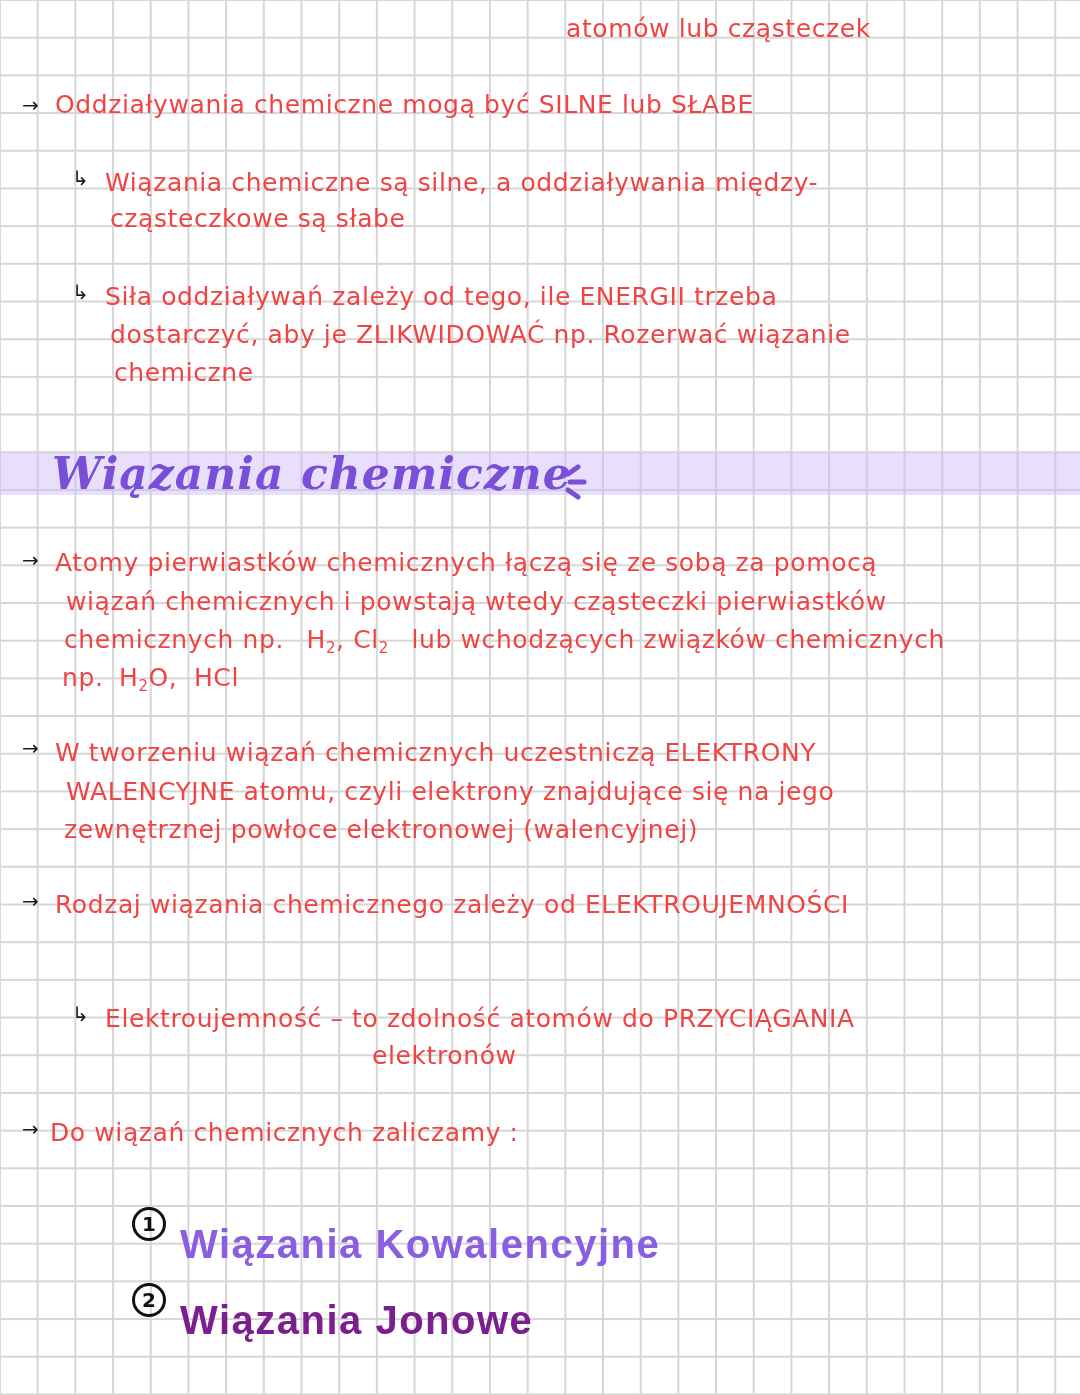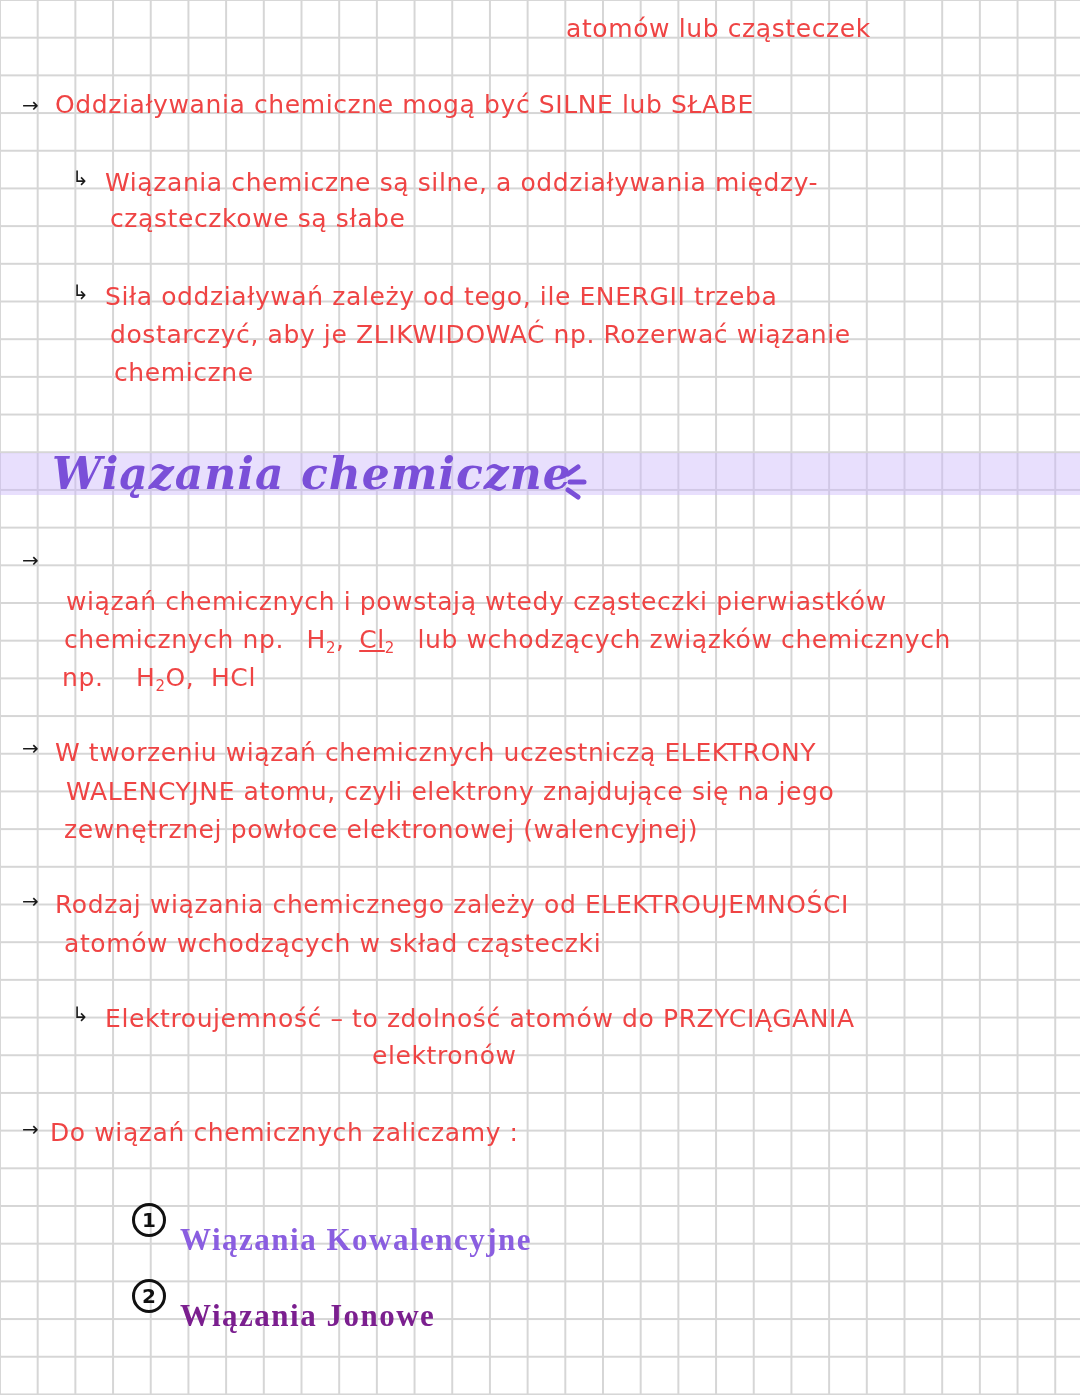--- a/index.html
+++ b/index.html
@@ -63,23 +63,23 @@
     .list-item { position: absolute; display: flex; align-items: center; gap: 14px; }
     .num-circle {
       width: 34px; height: 34px;
       border: 3px solid #111;
       border-radius: 50%;
       display: flex; align-items: center; justify-content: center;
       font-size: 20px; font-weight: bold; color: #111;
       box-sizing: border-box;
     }
     .list-label {
-      font-family: Liberation Serif, serif;
+      font-family: Liberation Sans, sans-serif;
       font-weight: bold;
-      font-size: 31px;
+      font-size: 40px;
       letter-spacing: 1.5px;
       white-space: nowrap;
       line-height: 1;
       margin-top: 40px;
     }
     sub { font-size: 15px; vertical-align: -5px; }
   </style>
 </head>
 <body>
 
@@ -101,41 +101,41 @@
 
   <div class="band"></div>
   <div class="heading">Wiązania chemiczne</div>
   <svg class="heading-deco" viewBox="0 0 30 40">
     <line x1="8" y1="12" x2="18" y2="5" stroke="#7a4fd8" stroke-width="5" stroke-linecap="round"></line>
     <line x1="10" y1="20" x2="24" y2="20" stroke="#7a4fd8" stroke-width="5" stroke-linecap="round"></line>
     <line x1="8" y1="28" x2="18" y2="35" stroke="#7a4fd8" stroke-width="5" stroke-linecap="round"></line>
   </svg>
 
   <div class="bullet" style="left:22px; top:550px;">→</div>
+  <div class="line" style="left:55px; top:550px;">Atomy pierwiastków chemicznych łączą się ze sobą za pomocą</div>
   <div class="line" style="left:66px; top:589px;text-align:right;">wiązań chemicznych i powstają wtedy cząsteczki pierwiastków</div>
   <div class="line" style="left:64px; top:627px;">
     <span>chemicznych np.</span>
     <span style="margin-left:14px;"><span>H</span><sub>2</sub></span><span>,</span>
-    <span style="margin-left:6px;text-decoration:underline;"><span>Cl</span><sub>2</sub></span>
+    <span style=""><span>Cl</span><sub>2</sub></span>
     <span style="margin-left:14px;">lub wchodzących związków chemicznych</span>
   </div>
   <div class="line" style="left:62px; top:665px;">
     <span>np.</span>
-    <span style="margin-left:24px;"><span>H</span><sub>2</sub><span>O</span></span><span>,</span>
+    <span style="margin-left:7px;"><span>H</span><sub>2</sub><span>O</span></span><span>,</span>
     <span style="margin-left:8px;">HCl</span>
   </div>
 
   <div class="bullet" style="left:22px; top:738px;">→</div>
   <div class="line" style="left:55px; top:740px;">W tworzeniu wiązań chemicznych uczestniczą ELEKTRONY</div>
   <div class="line" style="left:66px; top:779px;">WALENCYJNE atomu, czyli elektrony znajdujące się na jego</div>
   <div class="line" style="left:64px; top:817px;text-align:center;">zewnętrznej powłoce elektronowej (walencyjnej)</div>
 
   <div class="bullet" style="left:22px; top:891px;">→</div>
   <div class="line" style="left:55px; top:892px;">Rodzaj wiązania chemicznego zależy od ELEKTROUJEMNOŚCI</div>
-  <div class="line" style="left:64px; top:931px;">atomów wchodzących w skład cząsteczki</div>
 
   <div class="bullet" style="left:72px; top:1004px;">↳</div>
   <div class="line" style="left:105px; top:1006px;">Elektroujemność  –  to zdolność atomów do PRZYCIĄGANIA</div>
   <div class="line" style="left:372px; top:1043px;">elektronów</div>
 
   <div class="bullet" style="left:22px; top:1119px;">→</div>
   <div class="line" style="left:50px; top:1120px;">Do wiązań chemicznych zaliczamy :</div>
 
   <div class="list-item" style="left:132px; top:1184px;">
     <div class="num-circle">1</div>

